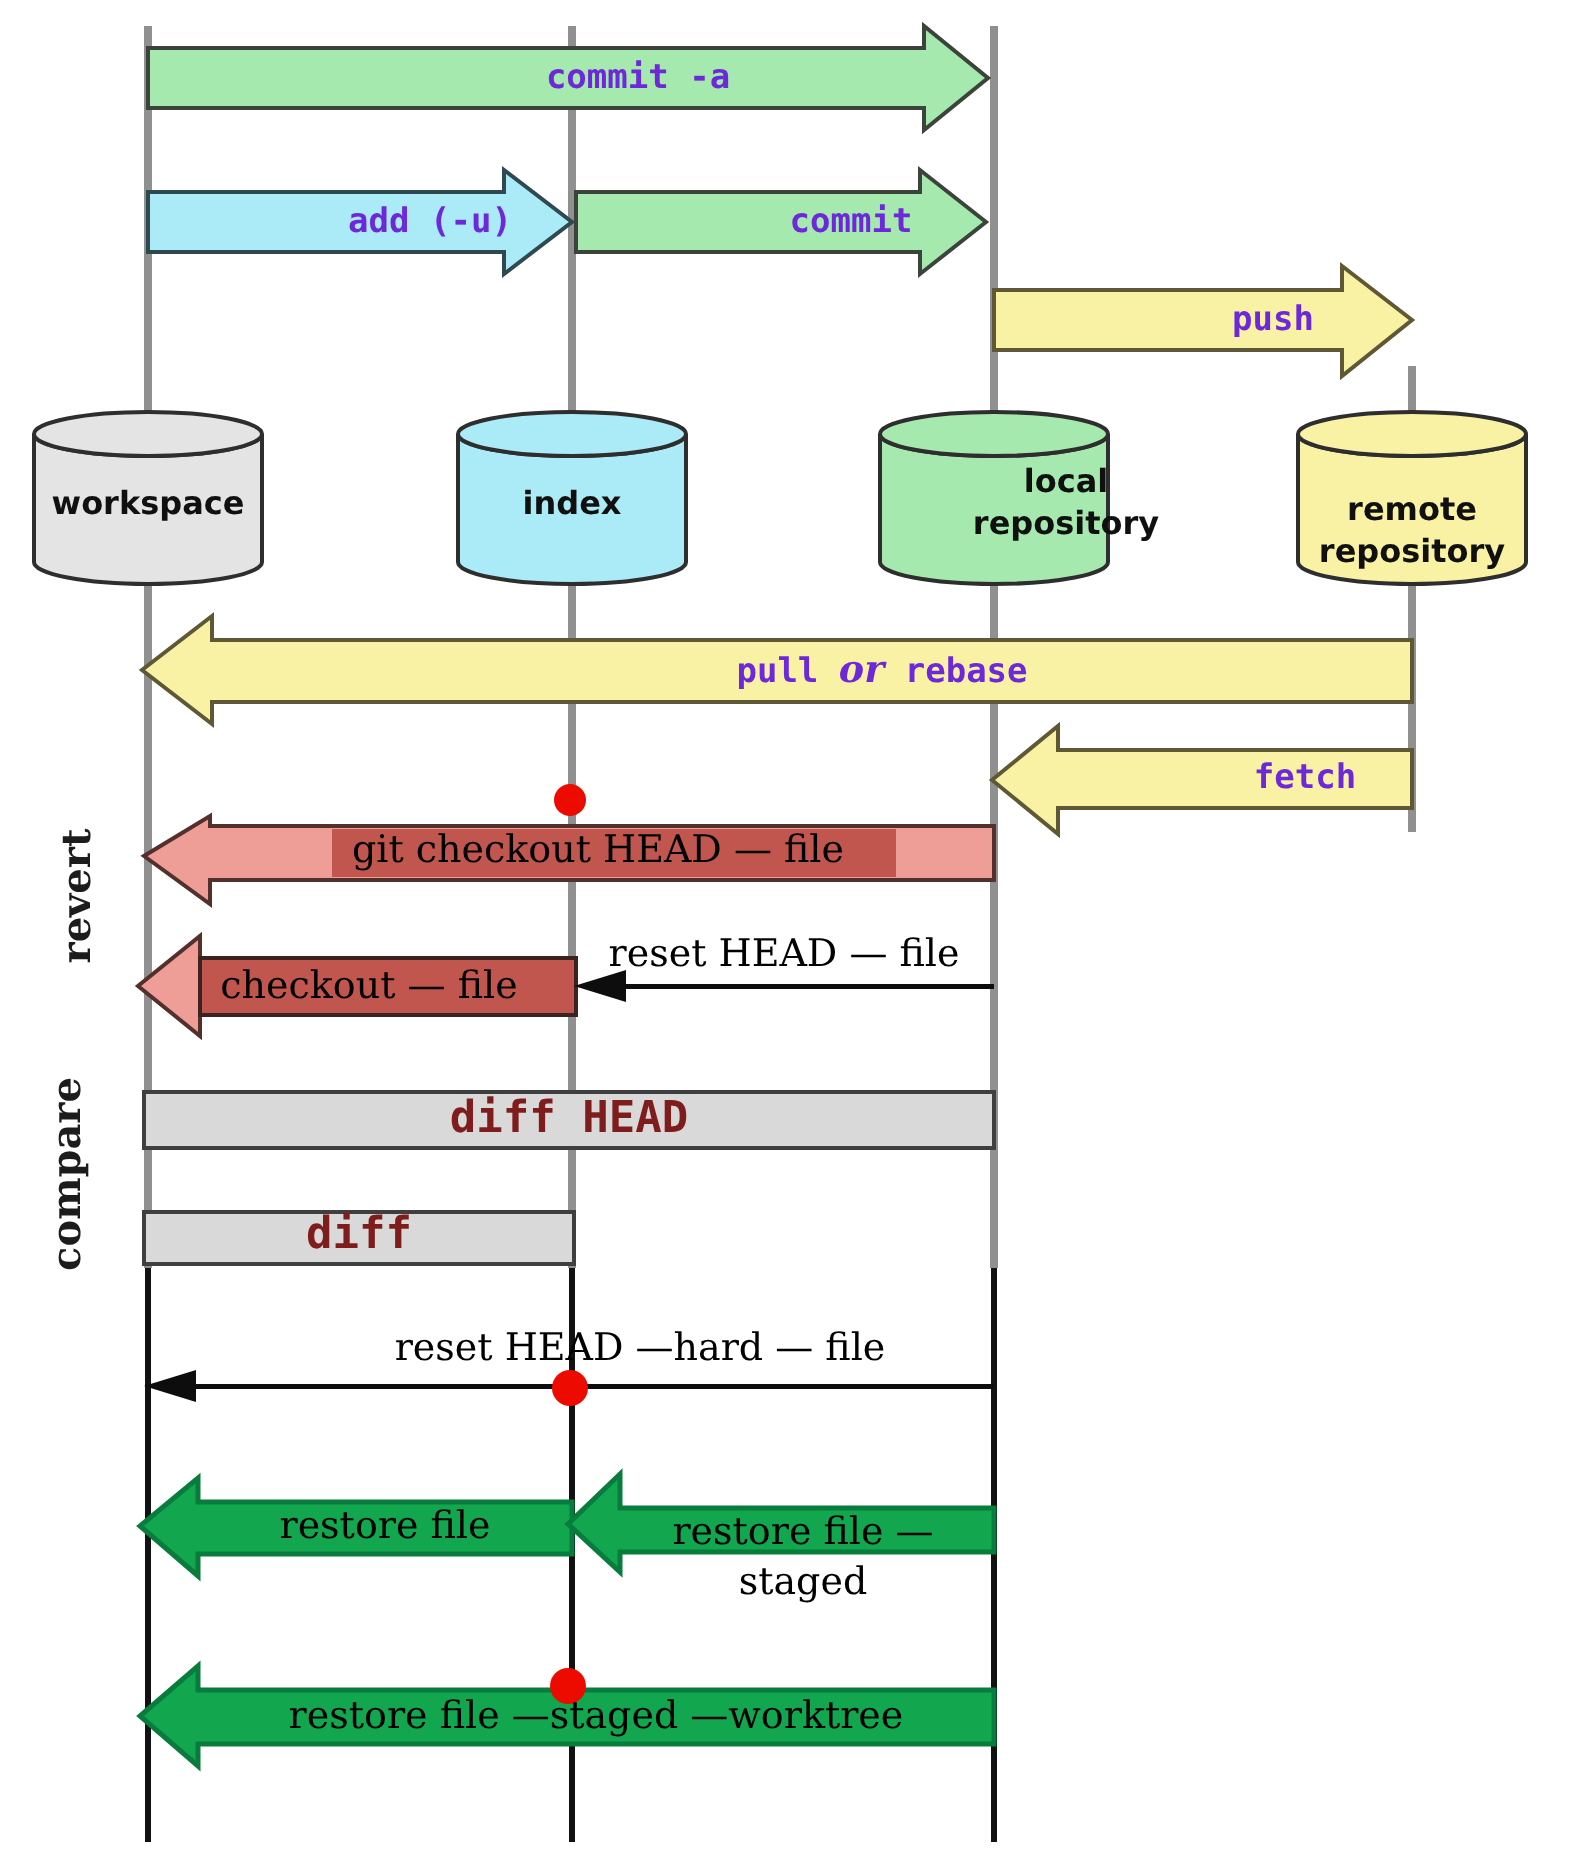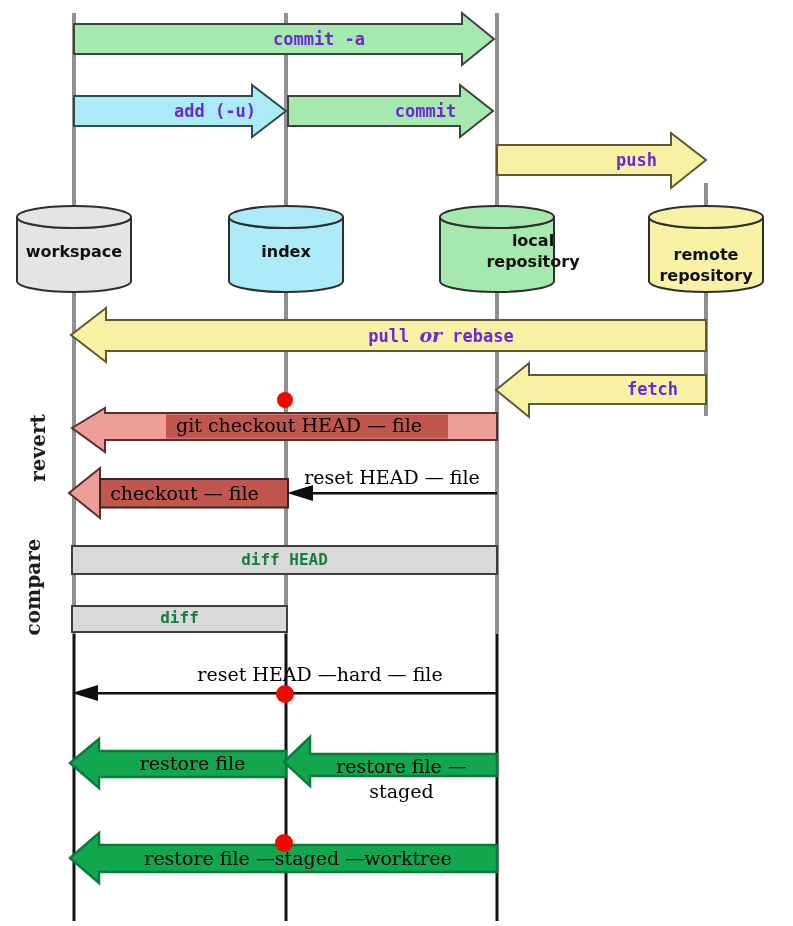--- a/index.html
+++ b/index.html
@@ -8,21 +8,21 @@
     font-family:"DejaVu Sans",sans-serif;overflow:hidden;
   }
   .canvas svg{position:absolute;left:0;top:0;}
   .lbl{position:absolute;text-align:center;white-space:nowrap;}
   .cmd{
     font-family:"DejaVu Sans Mono",monospace;font-weight:bold;
     font-size:17px;line-height:20px;color:#6d28d9;margin-left:35px;
   }
   .barlbl{
     font-family:"DejaVu Sans Mono",monospace;font-weight:bold;
-    font-size:16px;line-height:20px;color:#15803d;
+    font-size:22px;line-height:20px;color:#7f1d1d;
   }
   .annot{
     font-family:"DejaVu Serif","Liberation Serif",serif;
     font-size:19px;line-height:22px;color:#000;
   }
   .cyl{
     font-weight:bold;font-size:16px;line-height:21px;color:#101010;
     white-space:normal;
   }
   .side{

